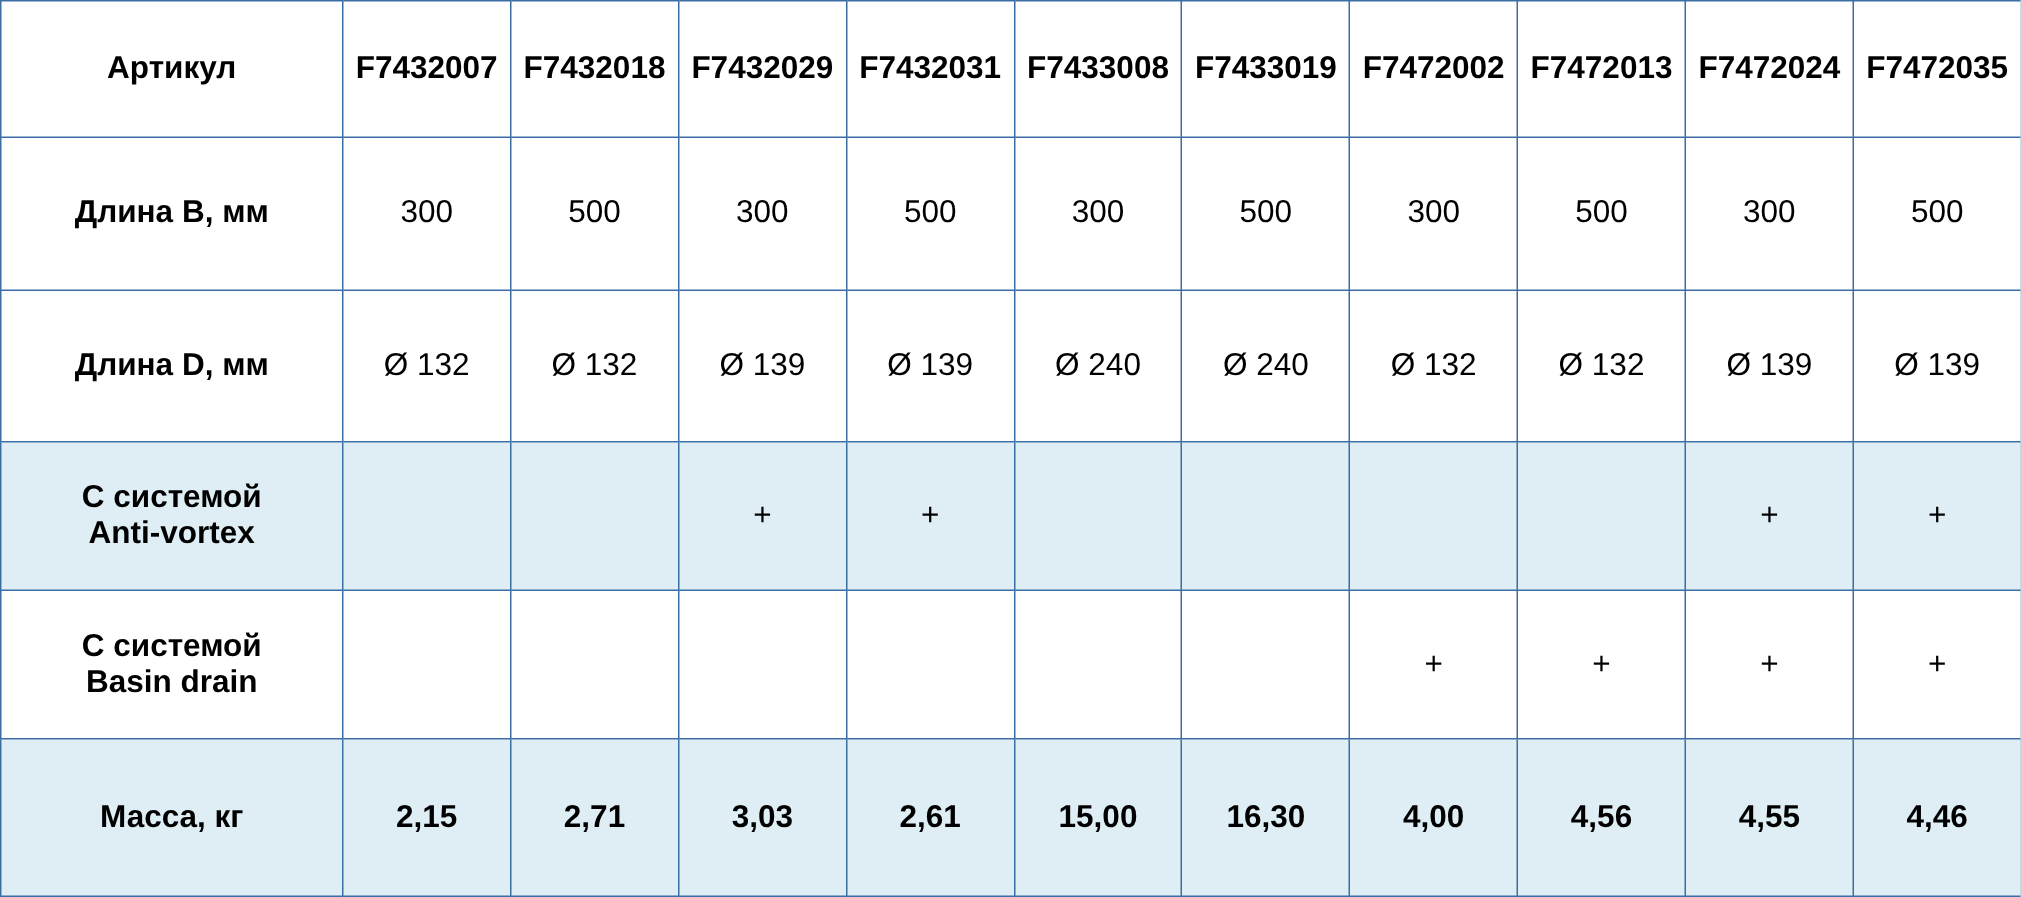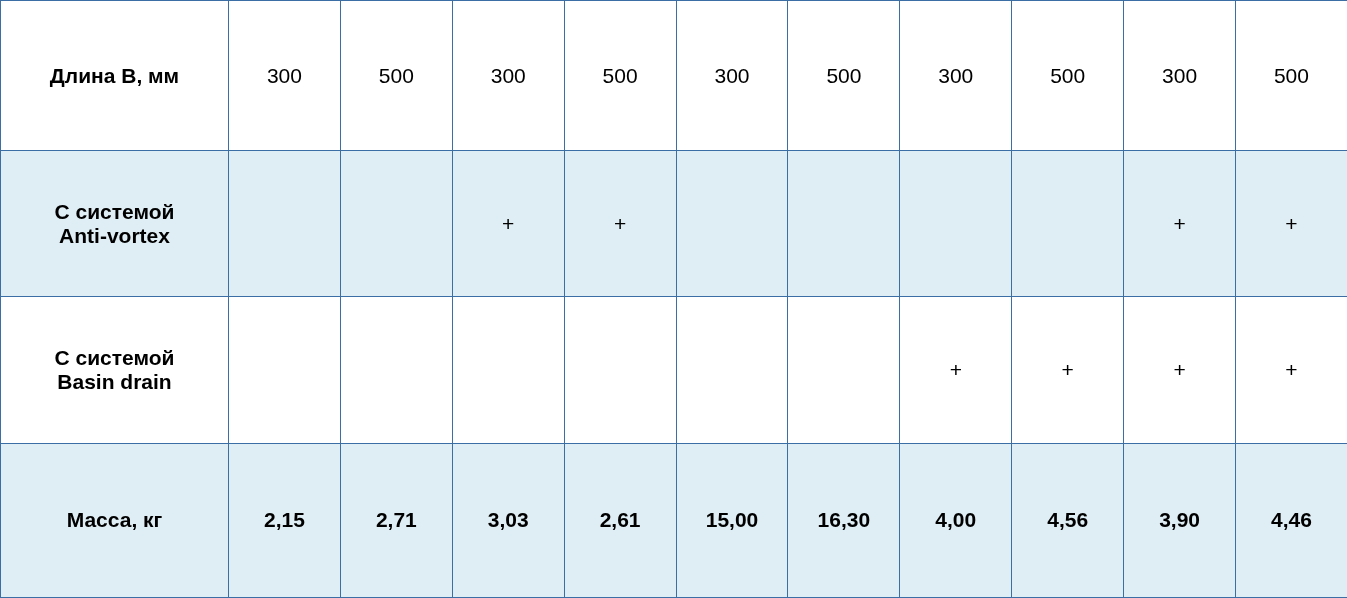--- a/index.html
+++ b/index.html
@@ -88,32 +88,58 @@
         <col class="cx">
         <col class="cx">
         <col class="cx">
       <col class="cx">
         <col class="cx">
         <col class="cx">
         <col class="cx">
         <col class="cx">
     </colgroup>
     <tbody>
+      <tr class="r-artikul">
+        <td class="rowlabel white">Артикул</td>
+        <td class="art-cell white">F7432007</td>
+        <td class="art-cell white">F7432018</td>
+        <td class="art-cell white">F7432029</td>
+        <td class="art-cell white">F7432031</td>
+        <td class="art-cell white">F7433008</td>
+        <td class="art-cell white">F7433019</td>
+        <td class="art-cell white">F7472002</td>
+        <td class="art-cell white">F7472013</td>
+        <td class="art-cell white">F7472024</td>
+        <td class="art-cell white">F7472035</td>
+      </tr>
       <tr class="r-b">
         <td class="rowlabel white">Длина B, мм</td>
         <td class="white">300</td>
         <td class="white">500</td>
         <td class="white">300</td>
         <td class="white">500</td>
         <td class="white">300</td>
         <td class="white">500</td>
         <td class="white">300</td>
         <td class="white">500</td>
         <td class="white">300</td>
         <td class="white">500</td>
+      </tr>
+      <tr class="r-d">
+        <td class="rowlabel white">Длина D, мм</td>
+        <td class="white">Ø 132</td>
+        <td class="white">Ø 132</td>
+        <td class="white">Ø 139</td>
+        <td class="white">Ø 139</td>
+        <td class="white">Ø 240</td>
+        <td class="white">Ø 240</td>
+        <td class="white">Ø 132</td>
+        <td class="white">Ø 132</td>
+        <td class="white">Ø 139</td>
+        <td class="white">Ø 139</td>
       </tr>
       <tr class="r-av">
         <td class="rowlabel band two-line">
           <div>С системой</div>
           <div>Anti-vortex</div>
         </td>
         <td class="band plus"></td>
         <td class="band plus"></td>
         <td class="band plus">+</td>
         <td class="band plus">+</td>
@@ -143,18 +169,18 @@
       <tr class="r-mass">
         <td class="rowlabel band">Масса, кг</td>
         <td class="band mass">2,15</td>
         <td class="band mass">2,71</td>
         <td class="band mass">3,03</td>
         <td class="band mass">2,61</td>
         <td class="band mass">15,00</td>
         <td class="band mass">16,30</td>
         <td class="band mass">4,00</td>
         <td class="band mass">4,56</td>
-        <td class="band mass">3,90</td>
+        <td class="band mass">4,55</td>
         <td class="band mass">4,46</td>
       </tr>
     </tbody>
   </table>
 </div>
 
 </body></html>

